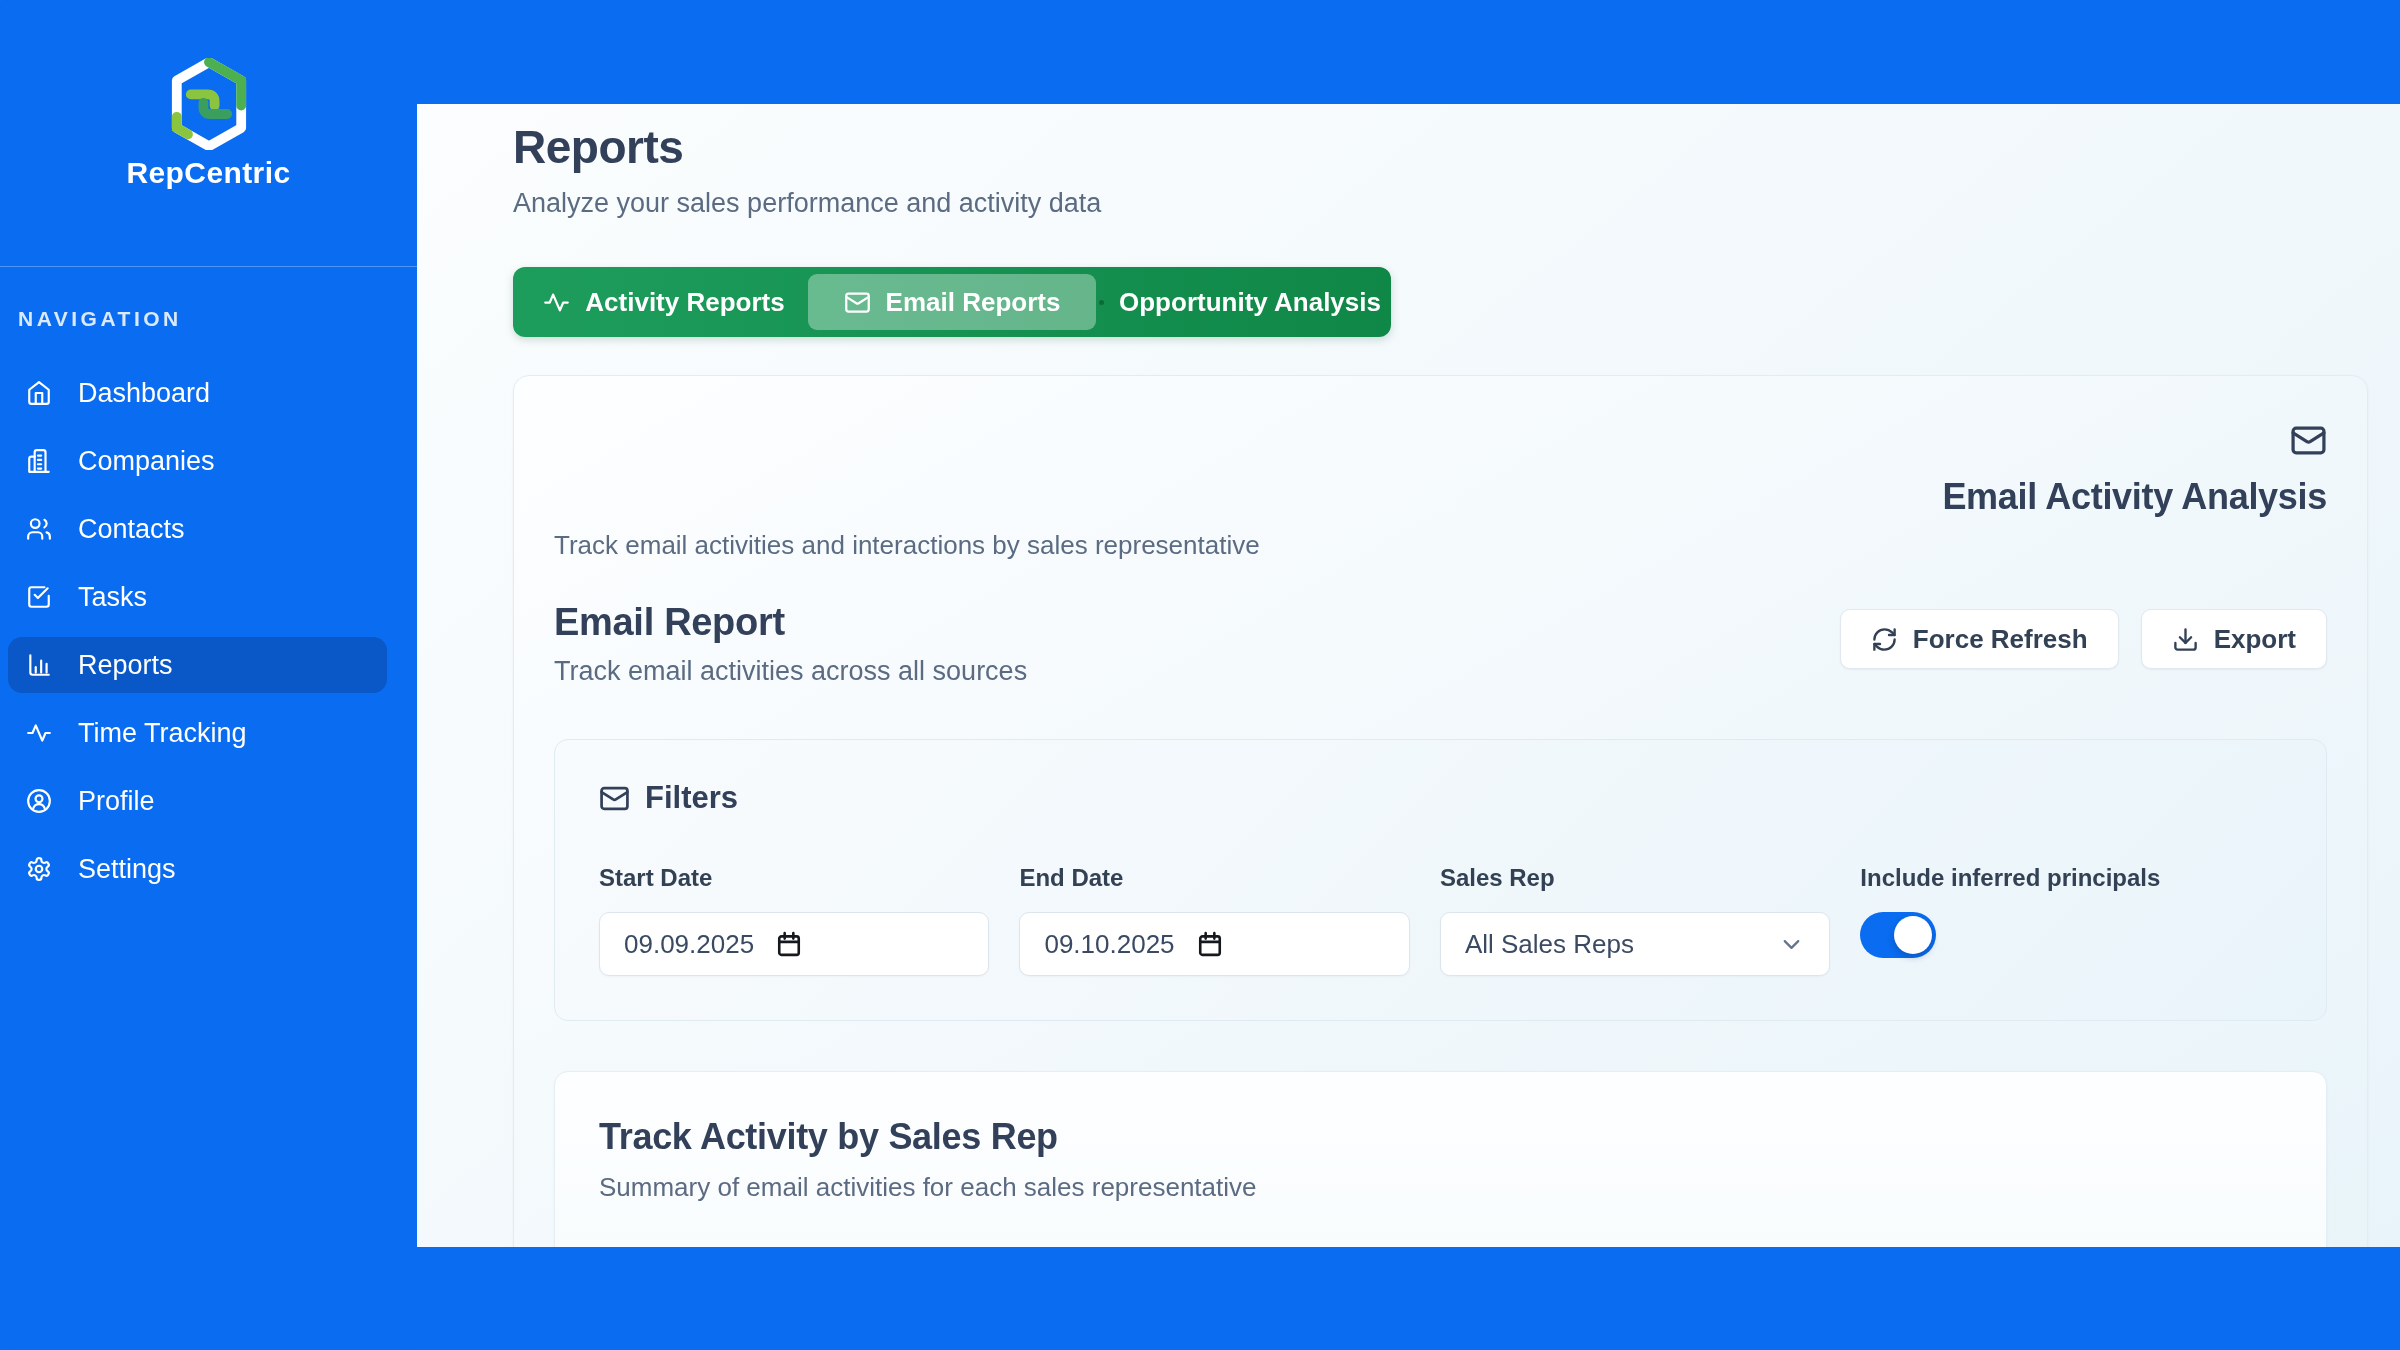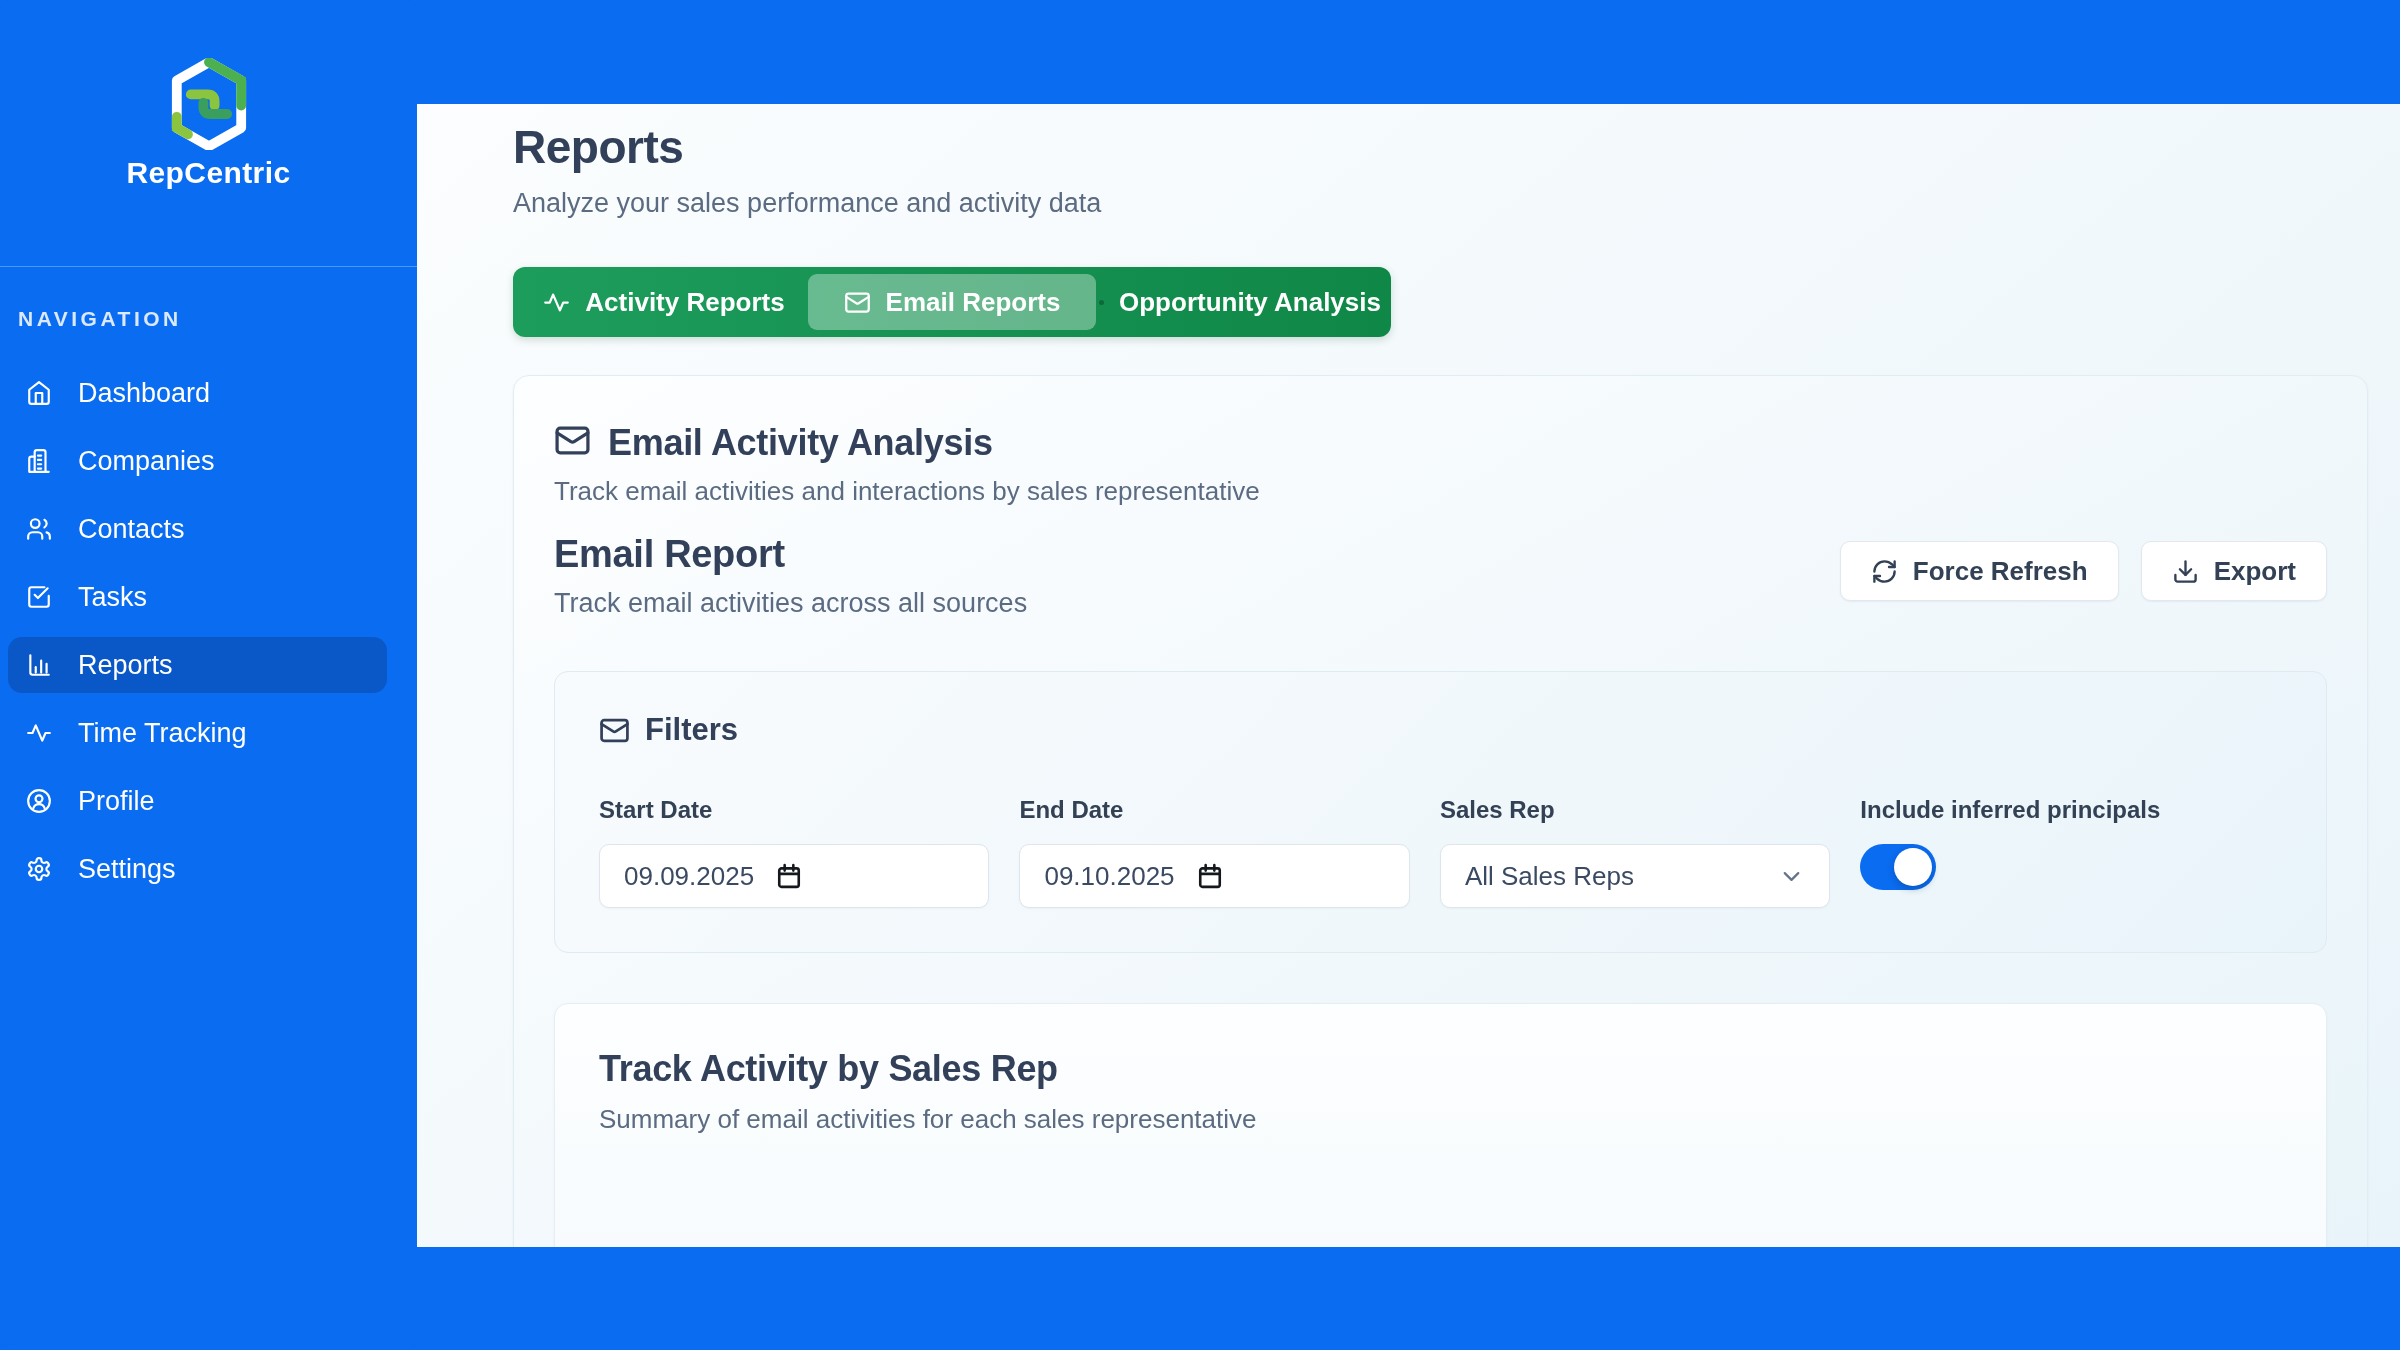--- a/index.html
+++ b/index.html
@@ -59,27 +59,27 @@
   .tiny-dot { width: 5px; height: 5px; border-radius: 50%; background: rgba(8,58,34,.45); }
 
   
   .section-card {
     margin-top: 38px; margin-right: 0;
     border: 1px solid #e2edf3; border-radius: 16px;
     background: linear-gradient(150deg, #fdfeff 0%, #eff7fb 55%, #e6f3f9 100%);
     box-shadow: 0 1px 3px rgba(16,42,67,.05);
     padding: 46px 40px; height: 1200px;
   }
-  .sec-head { display: flex; align-items: flex-start; gap: 17px; }
+  .sec-head { display: flex; align-items: flex-end; gap: 17px; flex-direction: column; }
   .sec-head .mail-lg { width: 37px; height: 37px; }
   .mail-lg svg, .mail-md svg { width:100%; height:100%; stroke:#32405a; stroke-width:2.1; fill:none; stroke-linecap:round; stroke-linejoin:round; }
   .sec-title { font-size: 36px; font-weight: 700; color: #32405a; letter-spacing: -.3px; }
   .sec-subtitle { margin-top: 12px; font-size: 26px; color: #5b6b82; }
 
-  .report-row { margin-top: 26px; display: flex; justify-content: space-between; align-items: flex-start; }
+  .report-row { margin-top: 40px; display: flex; justify-content: space-between; align-items: flex-start; }
   .report-title { font-size: 38px; font-weight: 700; color: #32405a; letter-spacing: -.3px; }
   .report-subtitle { margin-top: 12px; font-size: 27px; color: #5b6b82; }
   .btn-row { display: flex; gap: 22px; margin-top: 8px; }
   .btn-light {
     height: 60px; padding: 0 30px; border-radius: 10px; background: #fff;
     border: 1px solid #e2e8f0; box-shadow: 0 1px 2px rgba(16,42,67,.06);
     display: flex; align-items: center; gap: 15px; font-size: 26px; font-weight: 600; color: #334155; cursor: pointer;
   }
   .btn-icon { width: 27px; height: 27px; }
   .btn-icon svg { width:100%; height:100%; stroke:#334155; stroke-width:2.1; fill:none; stroke-linecap:round; stroke-linejoin:round; }

